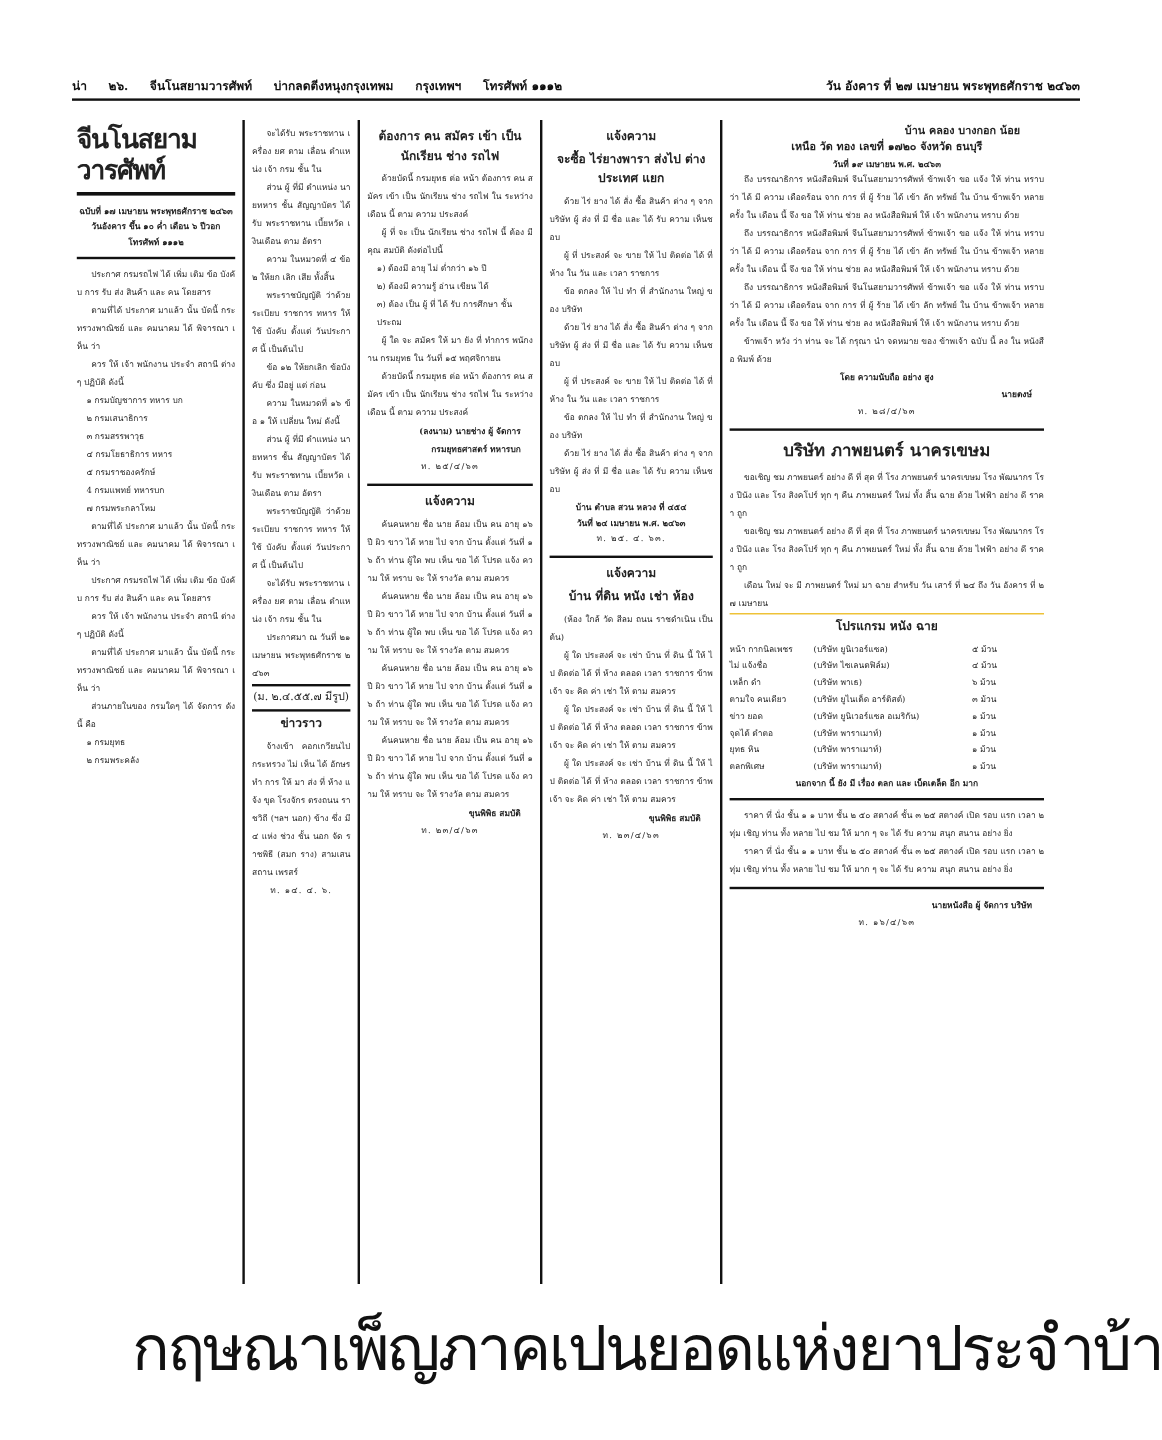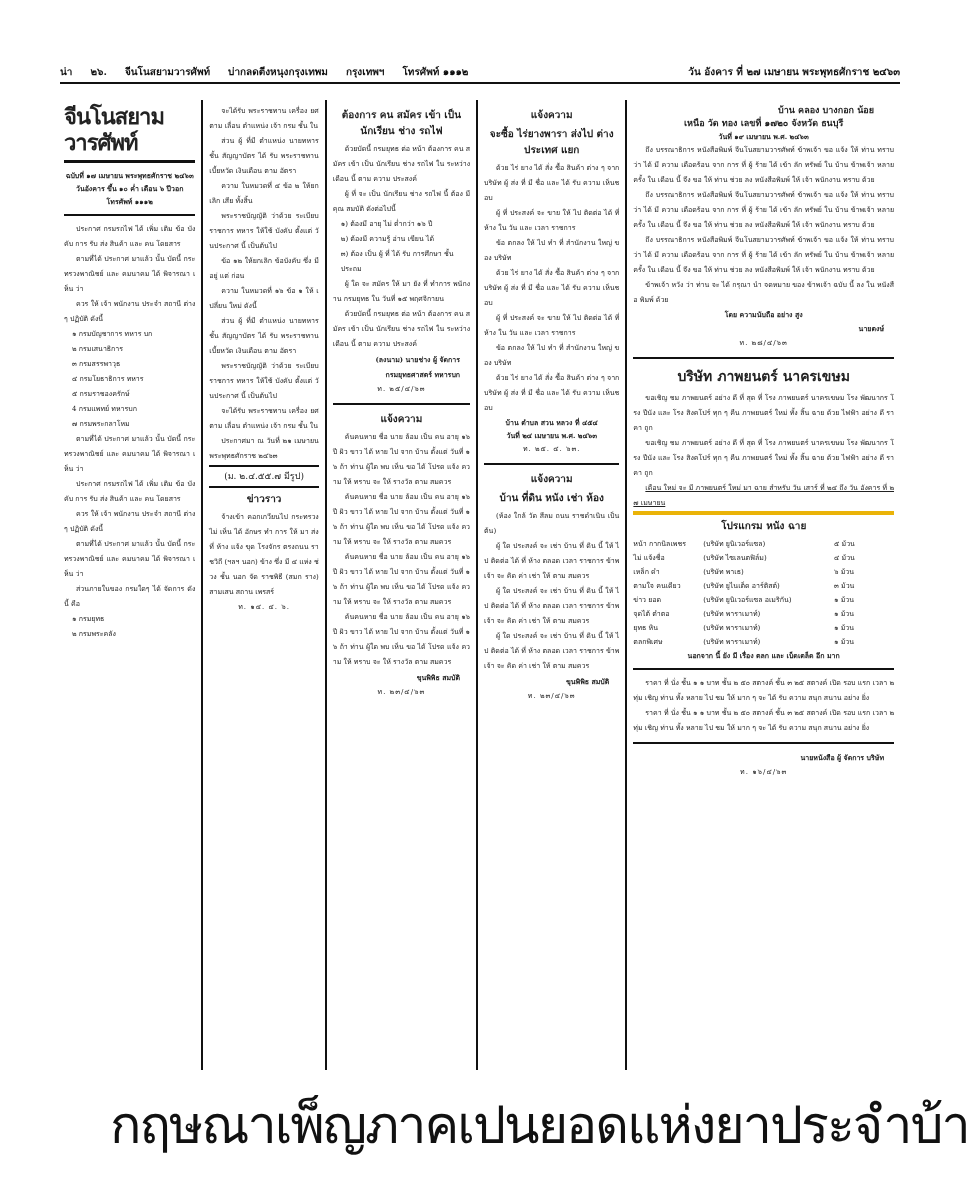--- a/index.html
+++ b/index.html
@@ -4,21 +4,21 @@
 <style>
   * { box-sizing: border-box; margin: 0; padding: 0; }
   html, body { width: 968px; height: 1200px; background: #ffffff; overflow: hidden; }
   body { position: relative; font-family: "DejaVu Serif", serif; color: #111; }
   .header { position: absolute; left: 60px; top: 60px; width: 840px; height: 24px; display: flex; align-items: flex-end; font-size: 10px; font-weight: bold; border-bottom: 2px solid #111; padding-bottom: 3px; }
   .header span { margin-right: 18px; white-space: nowrap; }
   .header .right { margin-left: auto; margin-right: 0; }
   .page { position: absolute; left: 58px; top: 100px; width: 842px; height: 970px; display: flex; }
   .col { position: relative; padding: 4px 6px; overflow: hidden; font-size: 7px; line-height: 15px; color: #222; }
   .col + .col { border-left: 2px solid #111; }
-  .c1 { width: 144px; } .c2 { width: 124px; } .c3 { width: 152px; } .c4 { width: 150px; } .c5 { width: 276px; }
+  .c1 { width: 144px; } .c2 { width: 96px; } .c3 { width: 152px; } .c4 { width: 150px; } .c5 { width: 276px; }
   .title-big { font-size: 22px; font-weight: bold; line-height: 26px; letter-spacing: -1px; border-bottom: 3px solid #111; padding-bottom: 4px; margin-bottom: 6px; font-family: "DejaVu Sans", sans-serif; }
   .sub { text-align: center; font-size: 7px; line-height: 13px; font-weight: bold; }
   .head2 { text-align: center; font-weight: bold; font-size: 10px; line-height: 16px; margin: 3px 0; font-family: "DejaVu Sans", sans-serif; }
   .head3 { text-align: center; font-weight: bold; font-size: 14px; line-height: 22px; margin: 4px 0; font-family: "DejaVu Sans", sans-serif; }
   .rule { border-top: 2px solid #111; margin: 6px 0; }
   .para { text-indent: 12px; text-align: justify; word-break: break-all; }
   .item { padding-left: 8px; }
   .boxed { text-align: center; font-size: 9px; border-top: 2px solid #111; border-bottom: 2px solid #111; margin: 1px 0; padding: 2px 0; }
   .sig { text-align: right; font-weight: bold; padding-right: 10px; }
   .date { text-align: center; font-size: 7px; letter-spacing: 1px; }
@@ -137,21 +137,21 @@
     <p class="para">ถึง บรรณาธิการ หนังสือพิมพ์ จีนโนสยามวารศัพท์ ข้าพเจ้า ขอ แจ้ง ให้ ท่าน ทราบ ว่า ได้ มี ความ เดือดร้อน จาก การ ที่ ผู้ ร้าย ได้ เข้า ลัก ทรัพย์ ใน บ้าน ข้าพเจ้า หลาย ครั้ง ใน เดือน นี้ จึง ขอ ให้ ท่าน ช่วย ลง หนังสือพิมพ์ ให้ เจ้า พนักงาน ทราบ ด้วย</p>
     <p class="para">ถึง บรรณาธิการ หนังสือพิมพ์ จีนโนสยามวารศัพท์ ข้าพเจ้า ขอ แจ้ง ให้ ท่าน ทราบ ว่า ได้ มี ความ เดือดร้อน จาก การ ที่ ผู้ ร้าย ได้ เข้า ลัก ทรัพย์ ใน บ้าน ข้าพเจ้า หลาย ครั้ง ใน เดือน นี้ จึง ขอ ให้ ท่าน ช่วย ลง หนังสือพิมพ์ ให้ เจ้า พนักงาน ทราบ ด้วย</p>
     <p class="para">ข้าพเจ้า หวัง ว่า ท่าน จะ ได้ กรุณา นำ จดหมาย ของ ข้าพเจ้า ฉบับ นี้ ลง ใน หนังสือ พิมพ์ ด้วย</p>
     <div class="sub">โดย ความนับถือ อย่าง สูง</div>
     <div class="sig">นายตงษ์</div>
     <div class="date">ท. ๒๘/๔/๖๓</div>
     <div class="rule"></div>
     <div class="head3">บริษัท ภาพยนตร์ นาครเขษม</div>
     <p class="para">ขอเชิญ ชม ภาพยนตร์ อย่าง ดี ที่ สุด ที่ โรง ภาพยนตร์ นาครเขษม โรง พัฒนากร โรง ปีนัง และ โรง สิงคโปร์ ทุก ๆ คืน ภาพยนตร์ ใหม่ ทั้ง สิ้น ฉาย ด้วย ไฟฟ้า อย่าง ดี ราคา ถูก</p>
     <p class="para">ขอเชิญ ชม ภาพยนตร์ อย่าง ดี ที่ สุด ที่ โรง ภาพยนตร์ นาครเขษม โรง พัฒนากร โรง ปีนัง และ โรง สิงคโปร์ ทุก ๆ คืน ภาพยนตร์ ใหม่ ทั้ง สิ้น ฉาย ด้วย ไฟฟ้า อย่าง ดี ราคา ถูก</p>
-    <p class="para" style="border-bottom:4px solid #eab308;text-decoration:underline;">เดือน ใหม่ จะ มี ภาพยนตร์ ใหม่ มา ฉาย สำหรับ วัน เสาร์ ที่ ๒๔ ถึง วัน อังคาร ที่ ๒๗ เมษายน</p>
+    <p class="para" style="border-bottom:1px solid #eab308;">เดือน ใหม่ จะ มี ภาพยนตร์ ใหม่ มา ฉาย สำหรับ วัน เสาร์ ที่ ๒๔ ถึง วัน อังคาร ที่ ๒๗ เมษายน</p>
     <div class="head2">โปรแกรม หนัง ฉาย</div>
     <div>
       <div class="prog-row">
           <span class="a">หน้า กากนิลเพชร</span>
           <span class="b">(บริษัท ยูนิเวอร์แซล)</span>
           <span class="c">๕ ม้วน</span>
         </div>
       <div class="prog-row">
           <span class="a">ไม่ แจ้งชื่อ</span>
           <span class="b">(บริษัท ไซเลนตฟิล์ม)</span>

